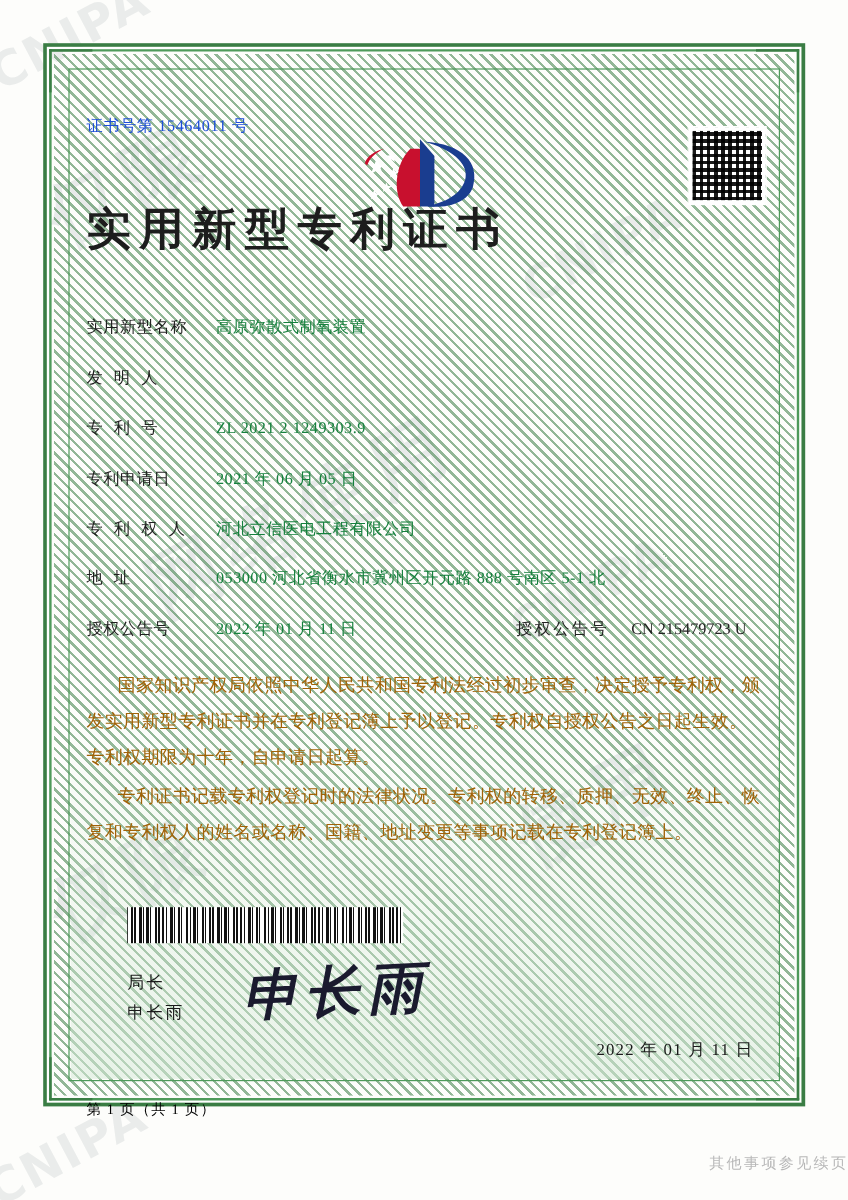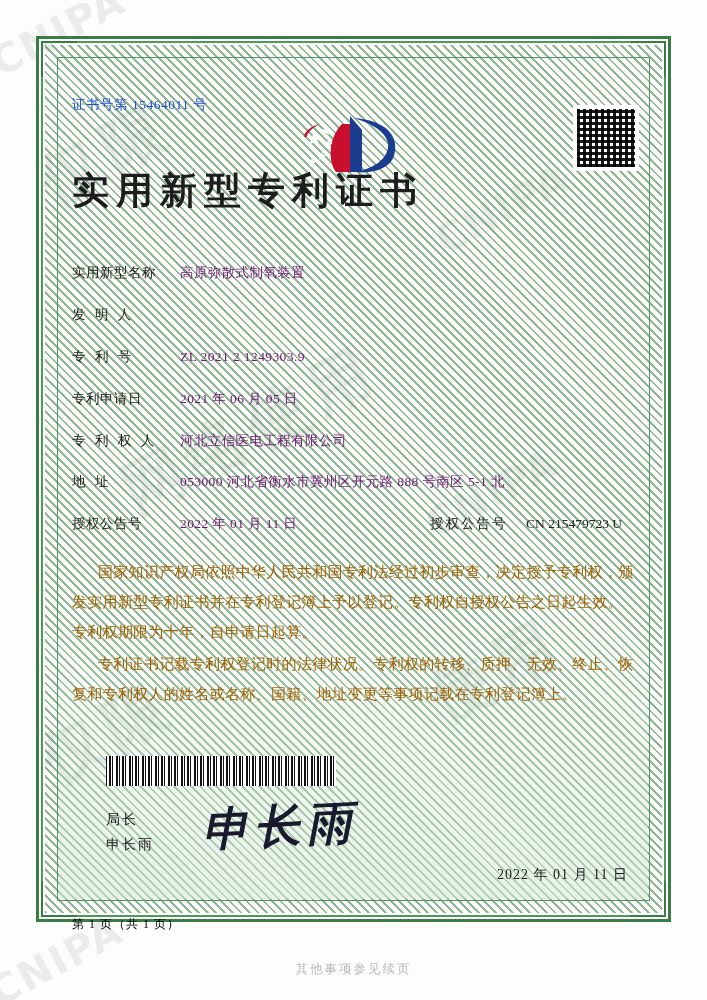--- a/index.html
+++ b/index.html
@@ -147,21 +147,21 @@
   }
   .field-label {
     width: 108px;
     flex: 0 0 108px;
     letter-spacing: 3px;
     color: #1f1f1f;
   }
   .field-label.wide { letter-spacing: 0.5px; }
   .field-value {
     flex: 1;
-    color: #701a75;
+    color: #15803d;
     letter-spacing: 0.4px;
   }
   .field-row.split .field-value { flex: 0 0 250px; }
   .field-label2 {
     width: 96px;
     flex: 0 0 96px;
     letter-spacing: 2px;
   }
   .field-value2 { flex: 1; }
 
@@ -231,21 +231,21 @@
     font-size: 12px;
     color: #000000;
     letter-spacing: 1px;
   }
 
   .footer-note {
     position: absolute;
     left: 0;
     right: 0;
     bottom: 22px;
-    text-align: center;
+    text-align: right;
     font-size: 12.5px;
     color: #b8b8b8;
     letter-spacing: 2px;
     z-index: 6;
     margin-top: 17px;
   }
 
   
   .logo-svg { display: block; }
 </style>

